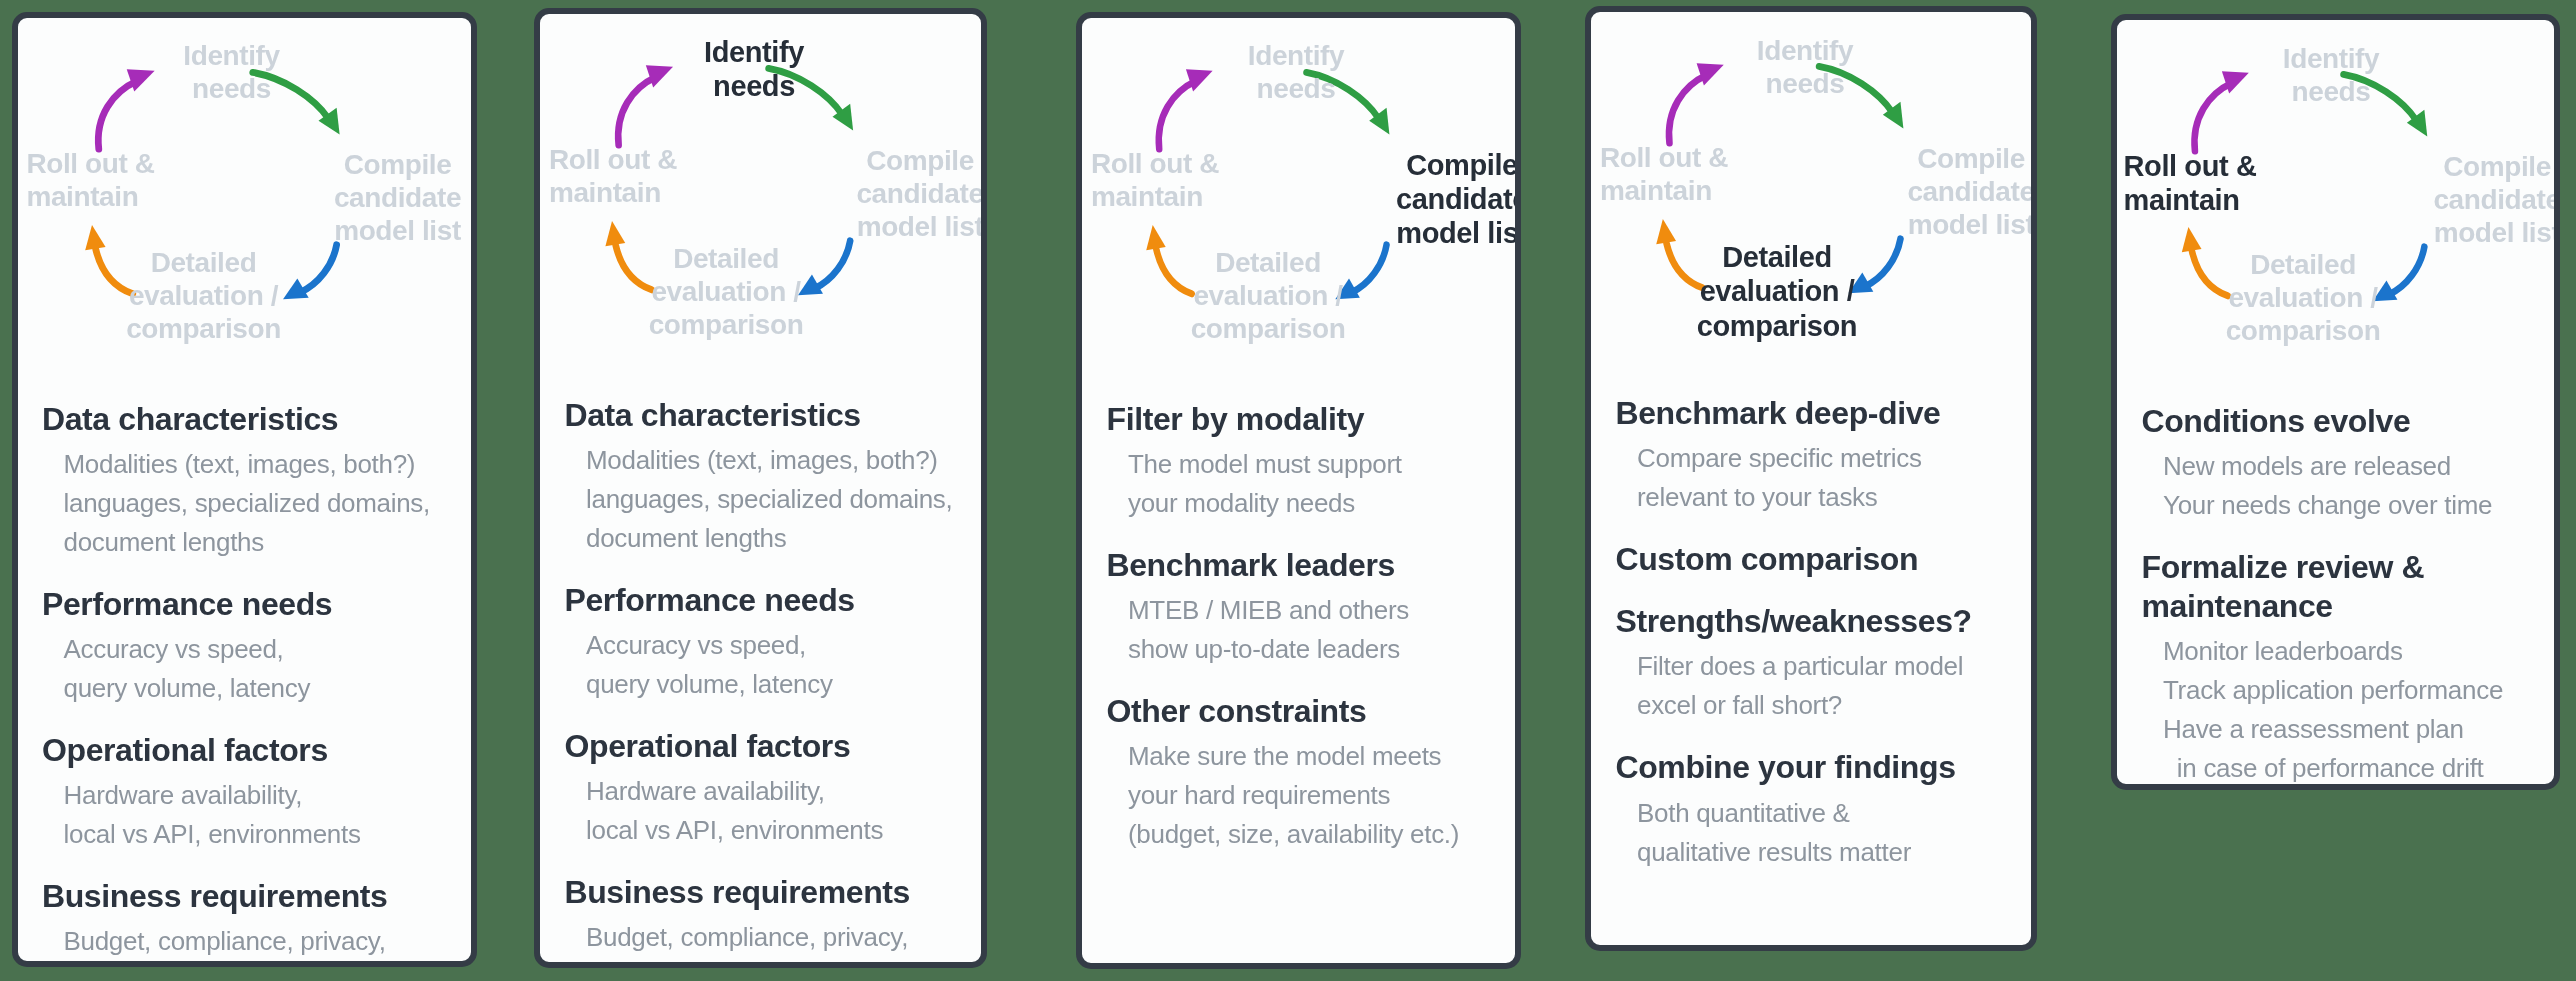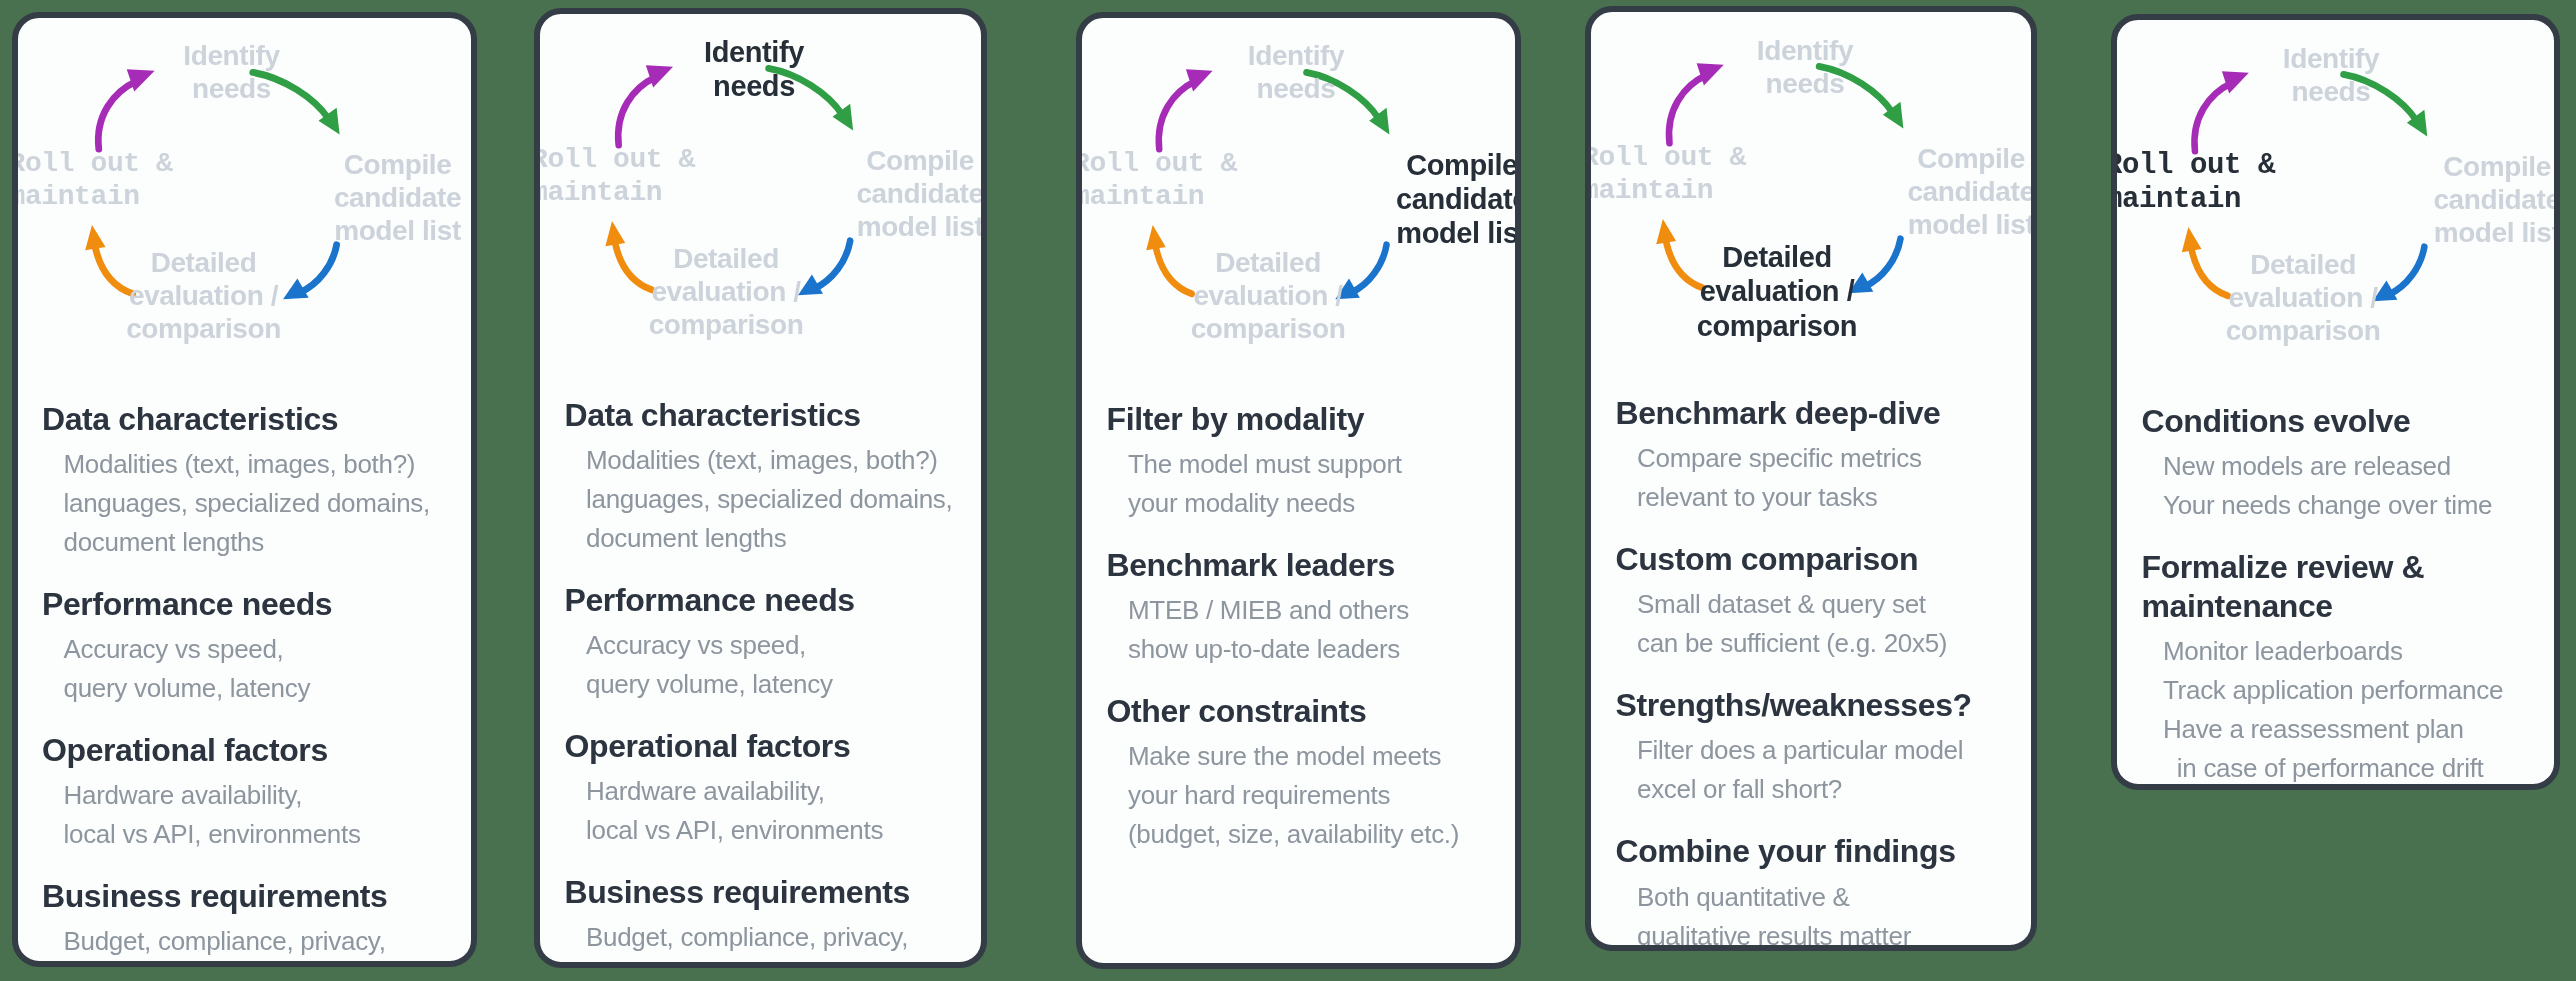--- a/index.html
+++ b/index.html
@@ -7,21 +7,21 @@
     position:relative;
     width:2576px;height:981px;
     background:#4a714f;
     font-family:"Liberation Sans",sans-serif;
     overflow:hidden;
   }
   .card{
     position:absolute;
     background:#fcfdfd;
     border:6.1px solid #343c46;
-    border-radius:27px;
+    border-radius:15px;
     box-sizing:border-box;
     overflow:hidden;
   }
   .card:nth-of-type(1){left:11.5px;top:11.5px;width:465px;height:955px;}
   .card:nth-of-type(2){left:534px;top:7.7px;width:453px;height:960px;}
   .card:nth-of-type(3){left:1076px;top:11.5px;width:445px;height:957px;}
   .card:nth-of-type(4){left:1585px;top:6.1px;width:452px;height:945px;}
   .card:nth-of-type(5){left:2111px;top:14px;width:449px;height:776px;}
 
   .diagram{position:relative;width:100%;height:341px;}
@@ -36,21 +36,21 @@
     letter-spacing:-0.4px;
     color:#ccd3da;
     line-height:1.18;
     text-align:center;
     transform:translateX(-50%);
   }
   .step.active{color:#262e38;font-weight:700;font-size:29px;}
   .s-identify{left:214px;top:21.5px;}
   .s-compile{left:380px;top:130px;}
   .s-evaluate{left:186px;top:228px;}
-  .s-rollout{left:73px;top:129px;text-align:left;font-family:Liberation Mono, monospace;}
+  .s-rollout{left:73px;top:129px;text-align:left;}
 
   .sections{padding:41px 6.1px 0 24.5px;}
   .sec{margin-bottom:23px;}
   .sec-heading{
     margin:0 0 6.1px 0;
     font-size:32px;
     font-weight:700;
     letter-spacing:-0.4px;
     color:#2c343f;
     line-height:1.22;
@@ -244,22 +244,20 @@
     </div>
     <div class="sections">
   <section class="sec">
     <h3 class="sec-heading">Benchmark deep-dive</h3>
     <p class="sec-body">Compare specific metrics
 relevant to your tasks</p>
   </section>
 
   <section class="sec">
     <h3 class="sec-heading">Custom comparison</h3>
-    <p class="sec-body">Small dataset &amp; query set
-can be sufficient (e.g. 20x5)</p>
   </section>
 
   <section class="sec">
     <h3 class="sec-heading">Strengths/weaknesses?</h3>
     <p class="sec-body">Filter does a particular model
 excel or fall short?</p>
   </section>
 
   <section class="sec">
     <h3 class="sec-heading">Combine your findings</h3>

